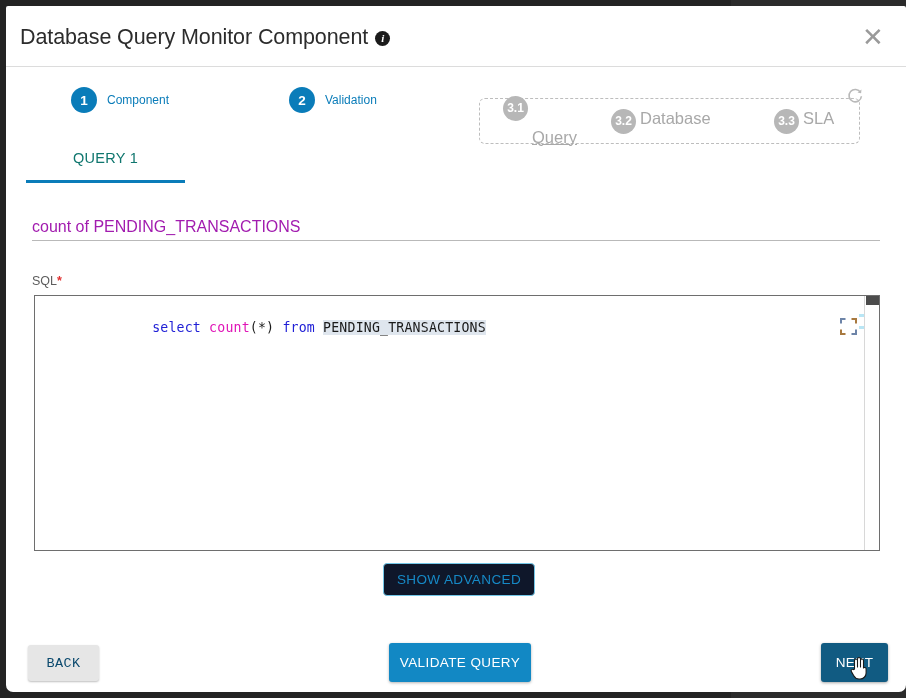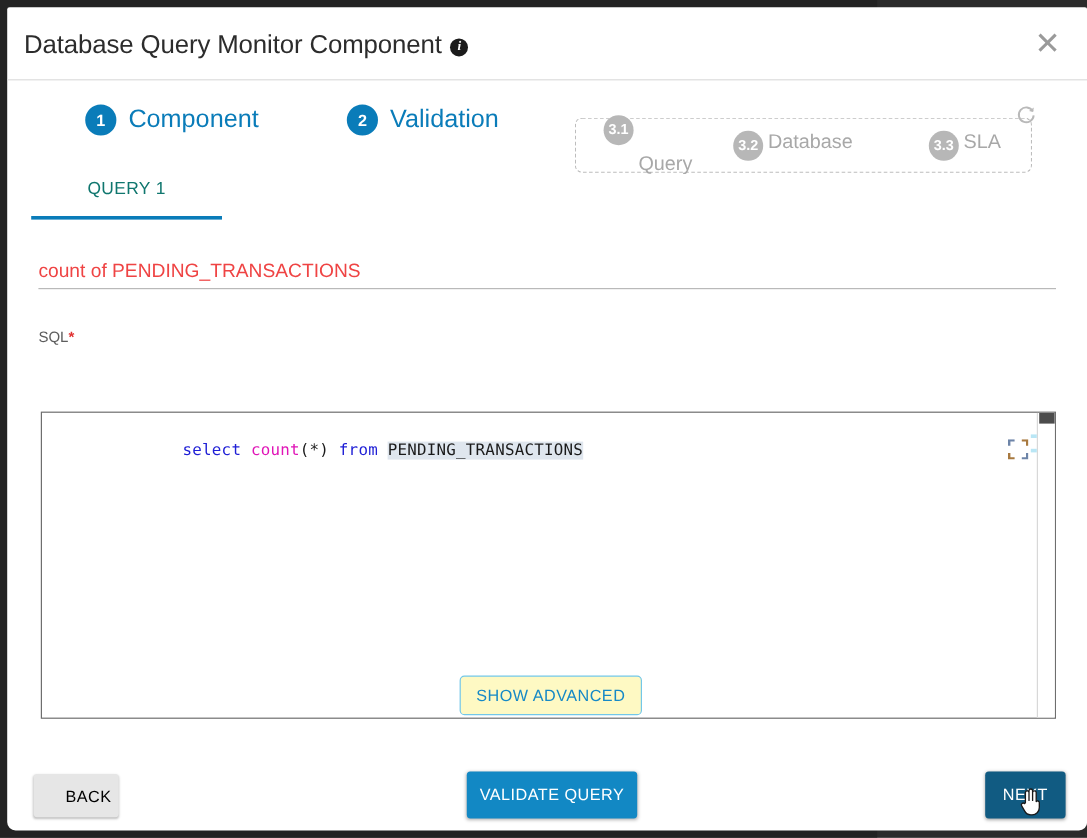--- a/index.html
+++ b/index.html
@@ -100,21 +100,21 @@
     border-radius: 50%;
     background: #0a7cb9;
     color: #ffffff;
     font-size: 13.5px;
     font-weight: bold;
     display: flex;
     align-items: center;
     justify-content: center;
   }
   .step-label {
-    font-size: 21px;
+    font-size: 12px;
     color: #0a7cb9;
   }
   #step-component { left: 65px; }
   #step-validation { left: 283px; }
 
   
   .substep-group {
     position: absolute;
     left: 473px;
     top: 92px;
@@ -142,21 +142,21 @@
     font-size: 12px;
     font-weight: bold;
     display: flex;
     align-items: center;
     justify-content: center;
   }
   .substep-label {
     font-size: 16.5px;
     color: #a8a8a8;
   }
-  .substep-label.link { cursor: pointer; margin-top: 32px; }
+  .substep-label.link { text-decoration: underline; cursor: pointer; margin-top: 32px; }
   #substep-query { left: 23px; }
   #substep-mapping { left: 131px; }
   #substep-sla { left: 294px; }
 
   .refresh-icon {
     position: absolute;
     left: 840px;
     top: 82px;
     width: 18px;
     height: 18px;
@@ -214,21 +214,21 @@
     font-family: "Liberation Serif", serif;
     font-style: italic;
     font-weight: bold;
   }
   .text-input {
     width: 100%;
     border: none;
     border-bottom: 1px solid #b9b9b9;
     outline: none;
     font-size: 16px;
-    color: #ef4444;
+    color: #a21caf;
     padding: 2px 0 4px 0;
     background: transparent;
     font-family: "Liberation Sans", sans-serif;
   }
 
   .sql-label {
     position: absolute;
     left: 26px;
     top: 268px;
     font-size: 12.5px;
@@ -239,21 +239,20 @@
   .editor {
     position: absolute;
     left: 28px;
     top: 289px;
     width: 846px;
     height: 256px;
     border: 1px solid #6e6e6e;
     background: #ffffff;
     box-sizing: border-box;
     overflow: hidden;
-    margin-top: 48px;
   }
   .code-line {
     position: absolute;
     left: 52px;
     top: 9px;
     font-family: "DejaVu Sans Mono", monospace;
     font-size: 13.2px;
     white-space: pre;
     letter-spacing: 0.2px;
   }
@@ -300,45 +299,44 @@
 
   
   .show-advanced {
     position: absolute;
     left: 377px;
     top: 557px;
     width: 152px;
     height: 33px;
     border: 1px solid #73c7e8;
     border-radius: 4px;
-    background: #fef9c3;
+    background: #0f172a;
     color: #1689c6;
     font-size: 13.5px;
     letter-spacing: 0.4px;
     cursor: pointer;
     font-family: "Liberation Sans", sans-serif;
   }
 
   
   .btn-back {
     position: absolute;
     left: 22px;
     top: 639px;
     width: 71px;
     height: 36px;
     background: #e6e6e6;
     border: none;
     border-radius: 3px;
-    color: #000000;
+    color: #0c4a6e;
     font-size: 13.5px;
     letter-spacing: 0.4px;
     cursor: pointer;
     box-shadow: 0 1px 2px rgba(0,0,0,0.25);
-    font-family: Liberation Sans, sans-serif;
-    text-align: right;
+    font-family: Liberation Mono, monospace;
   }
   .btn-validate {
     position: absolute;
     left: 383px;
     top: 637px;
     width: 142px;
     height: 39px;
     background: #1288c4;
     border: none;
     border-radius: 3px;

